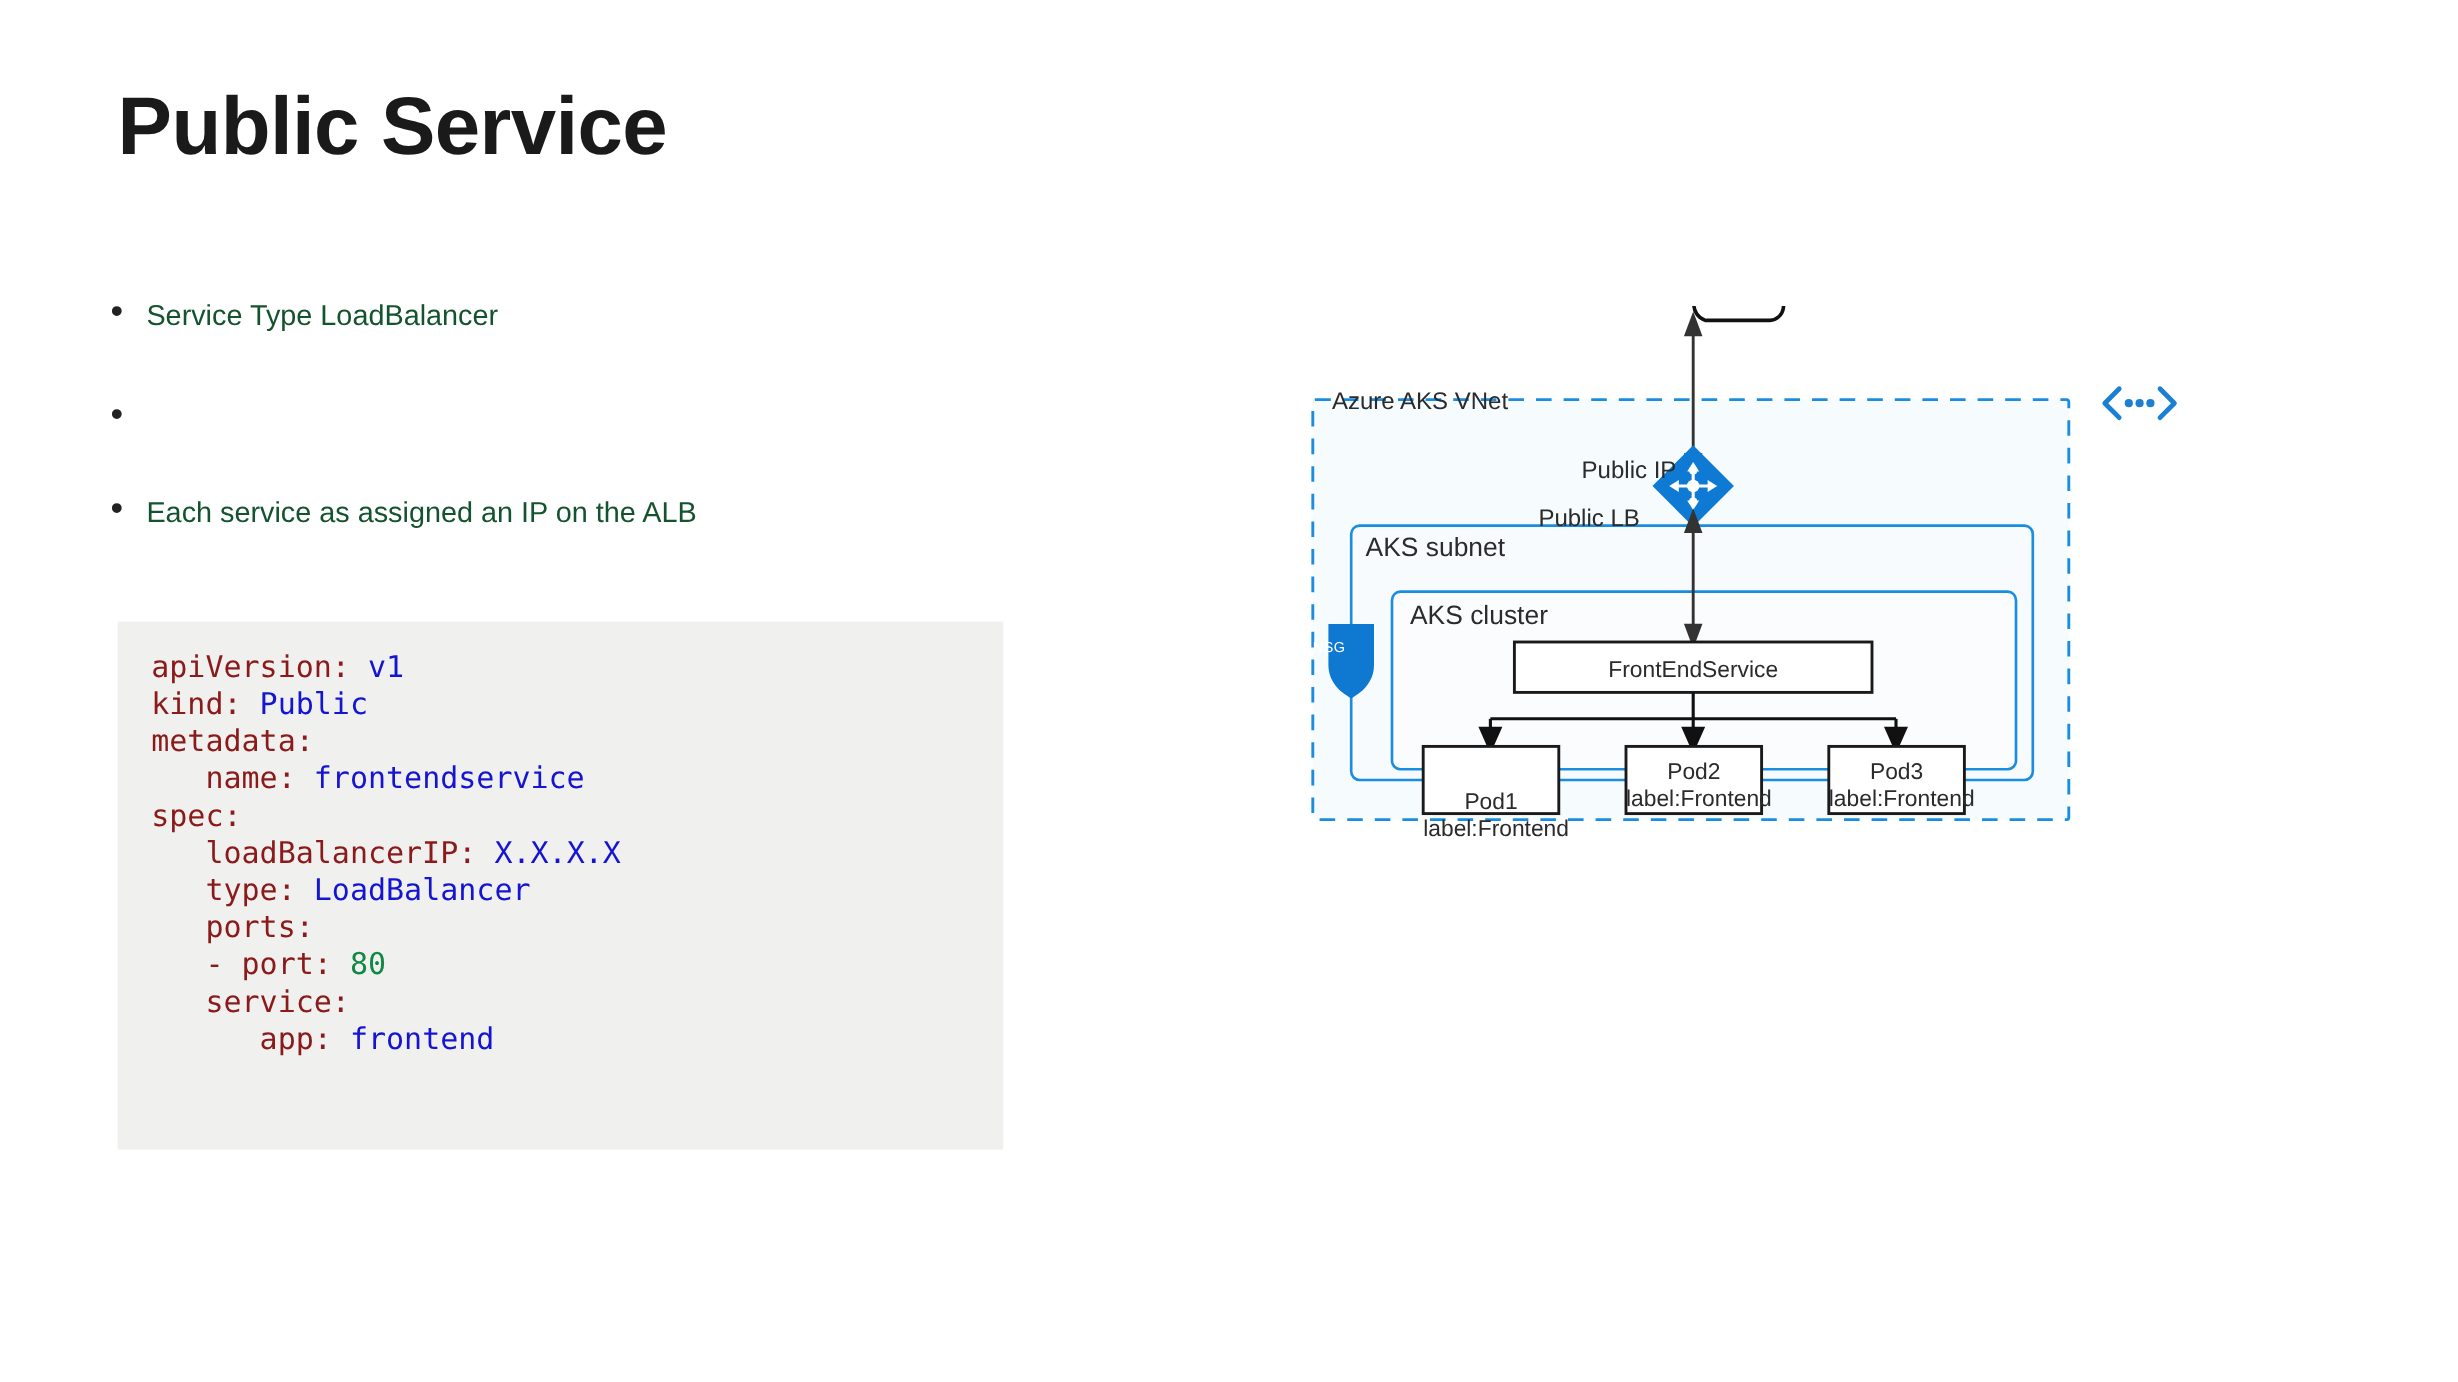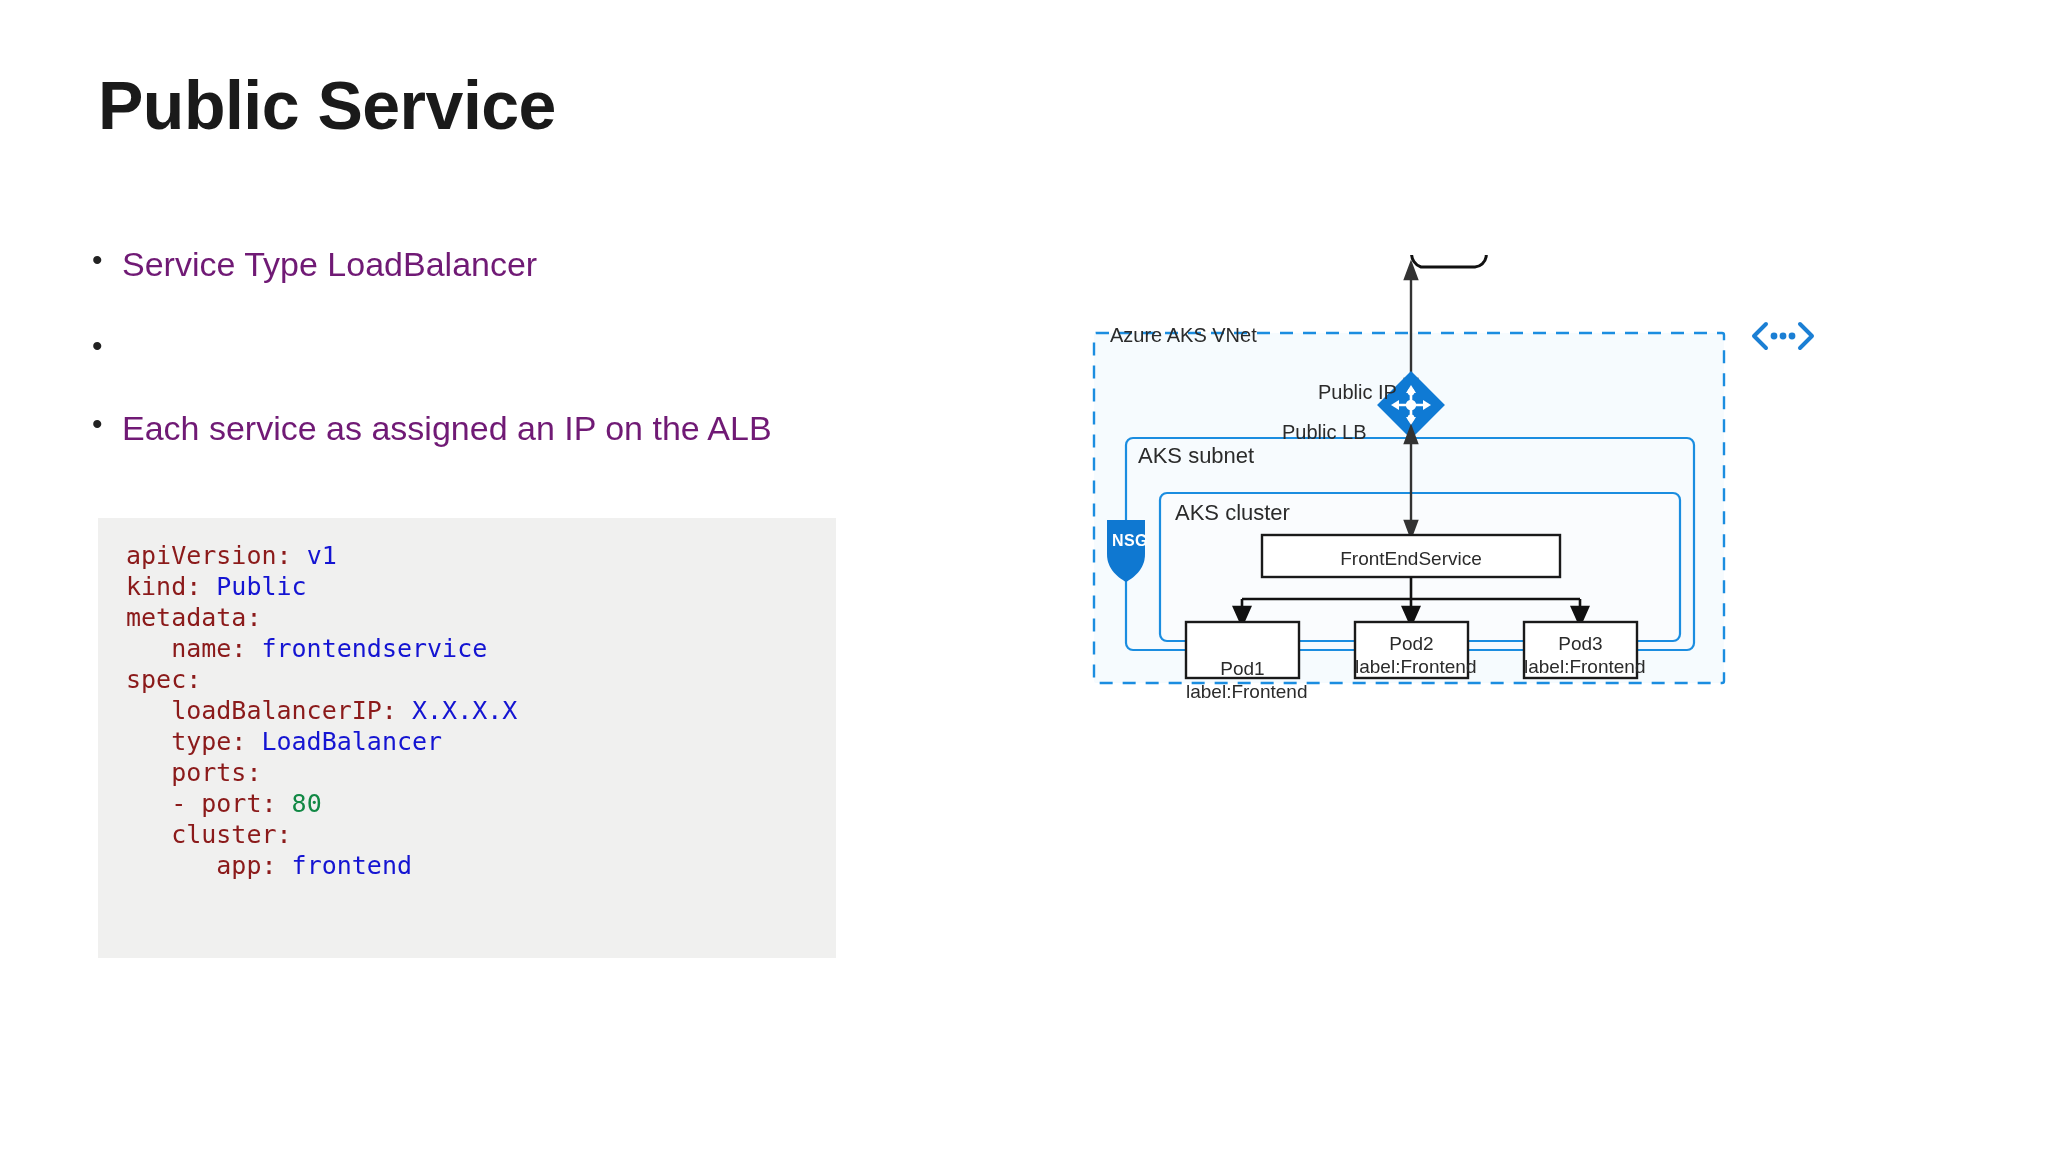--- a/index.html
+++ b/index.html
@@ -43,23 +43,23 @@
   }
   .bullet-dot {
     flex: 0 0 auto;
     width: 30px;
     font-size: 30px;
     line-height: 44px;
     color: #222;
     text-align: left;
   }
   .bullet-text {
-    font-size: 34px;
+    font-size: 24px;
     line-height: 52px;
-    color: #701a75;
+    color: #14532d;
     font-weight: 400;
     max-width: 720px;
   }
 
   
   .code-block {
     position: absolute;
     left: 98px;
     top: 518px;
     width: 738px;
@@ -102,24 +102,24 @@
   .box-label {
     position: absolute;
     text-align: center;
     font-size: 19px;
     color: #2b2b2b;
     line-height: 23px;
     white-space: nowrap;
   }
   .nsg-text {
     position: absolute;
-    font-size: 16px;
-    font-weight: 700;
+    font-size: 12px;
+    font-weight: 400;
     color: #ffffff;
-    left: 22px;
+    left: 4px;
     top: 277px;
     letter-spacing: .4px;
   }
 </style>
 </head>
 <body>
 
 <div class="slide">
 
   <div class="slide-title">Public Service</div>
@@ -141,21 +141,21 @@
   <div class="code-block">
     <pre id="code-pre"><span class="tok-key">apiVersion: </span><span class="tok-str">v1</span>
 <span class="tok-key">kind: </span><span class="tok-str">Public</span>
 <span class="tok-key">metadata:</span>
 <span class="tok-key">   name: </span><span class="tok-str">frontendservice</span>
 <span class="tok-key">spec:</span>
 <span class="tok-key">   loadBalancerIP: </span><span class="tok-str">X.X.X.X</span>
 <span class="tok-key">   type: </span><span class="tok-str">LoadBalancer</span>
 <span class="tok-key">   ports:</span>
 <span class="tok-key">   - port: </span><span class="tok-num">80</span>
-<span class="tok-key">   cluster:</span>
+<span class="tok-key">   service:</span>
 <span class="tok-key">      app: </span><span class="tok-str">frontend</span>
 </pre>
   </div>
 
   <div class="diagram">
 
     <svg width="740" height="650" viewBox="0 0 740 650">
 
       <rect x="4" y="78" width="630" height="350" fill="#f6fbfe" stroke="#1b8de0" stroke-width="2.4" stroke-dasharray="13 10" rx="2"></rect>
 

